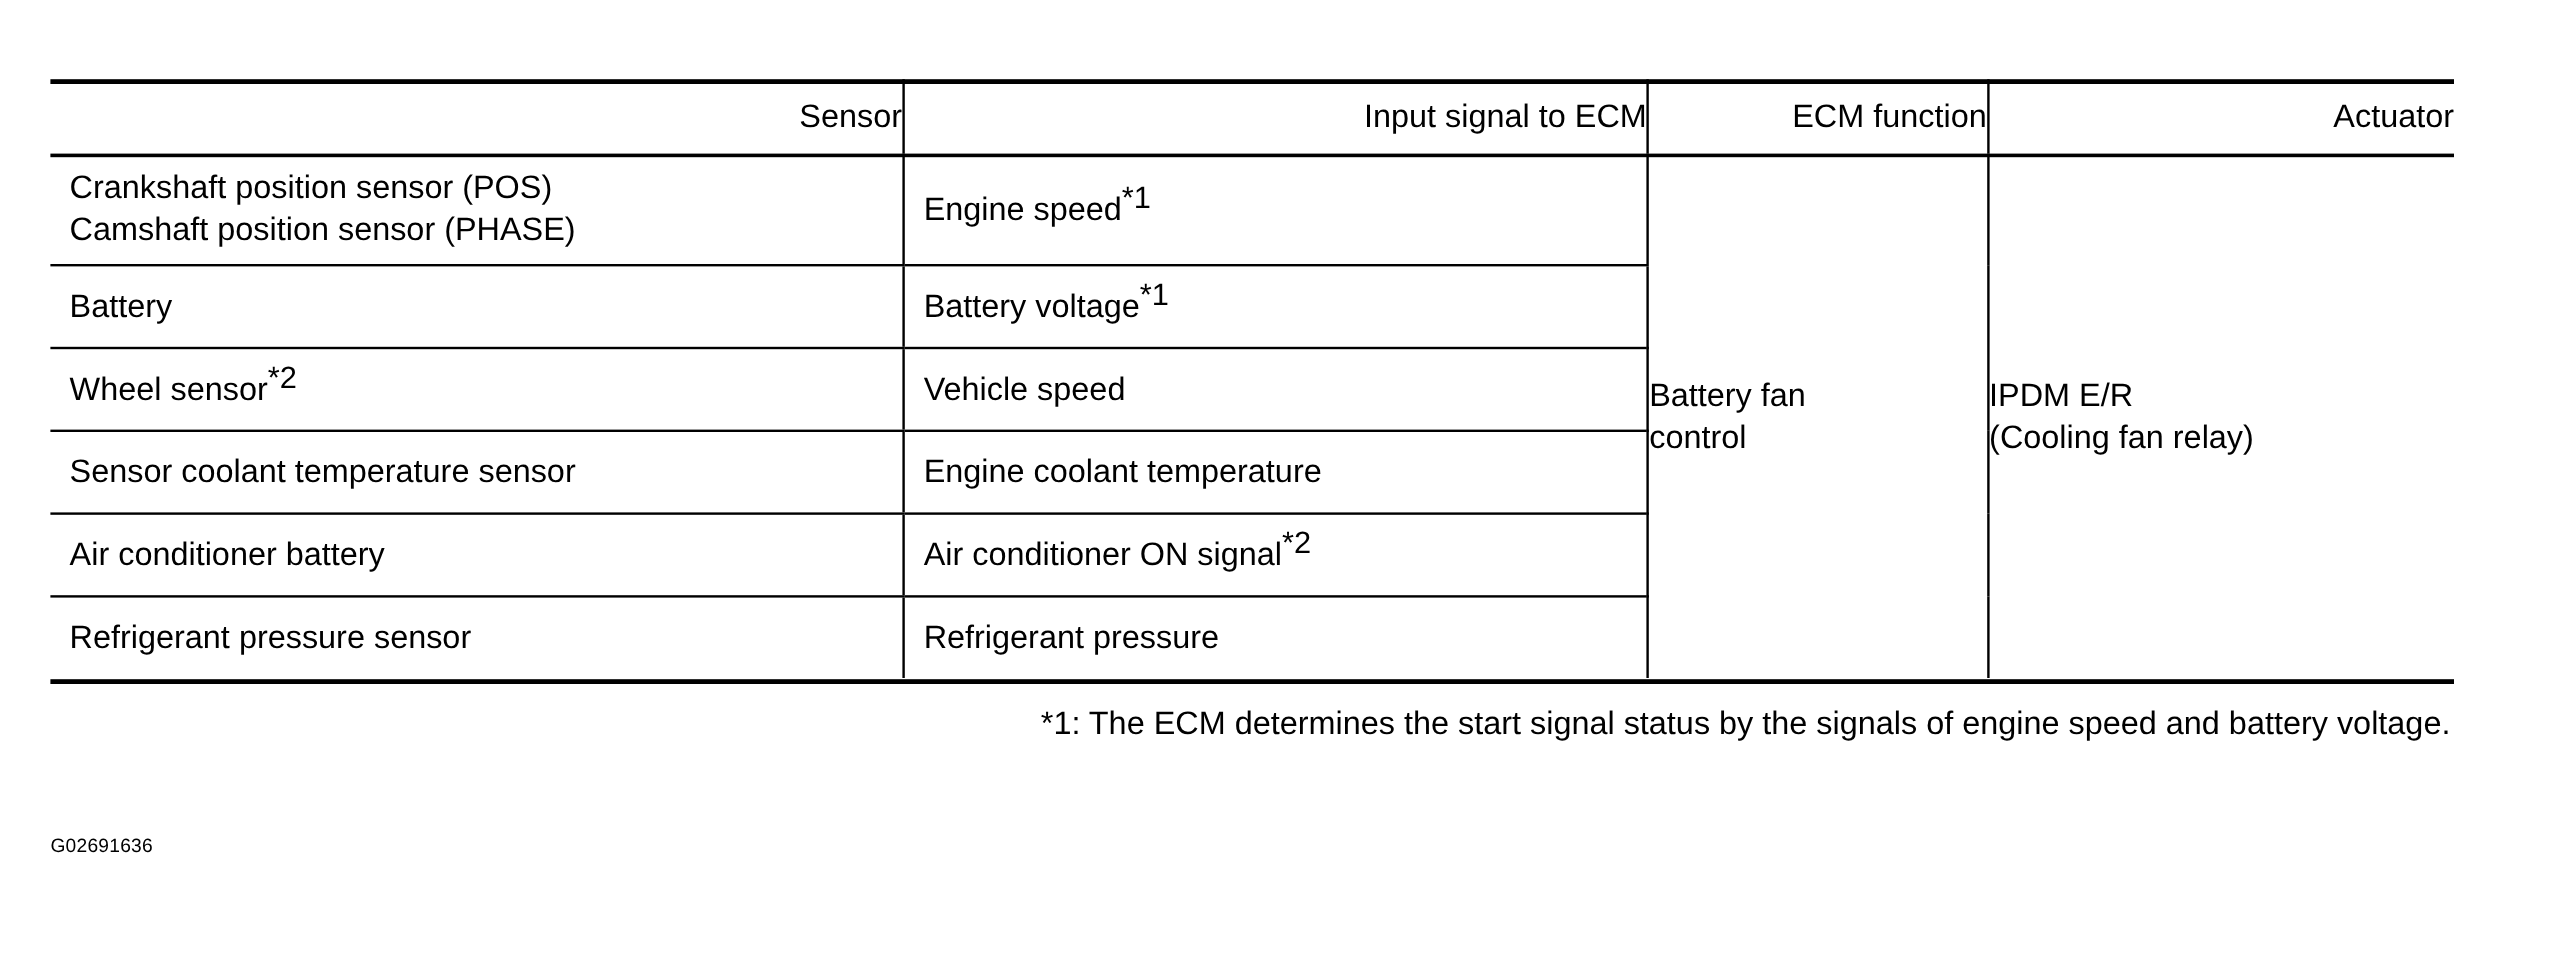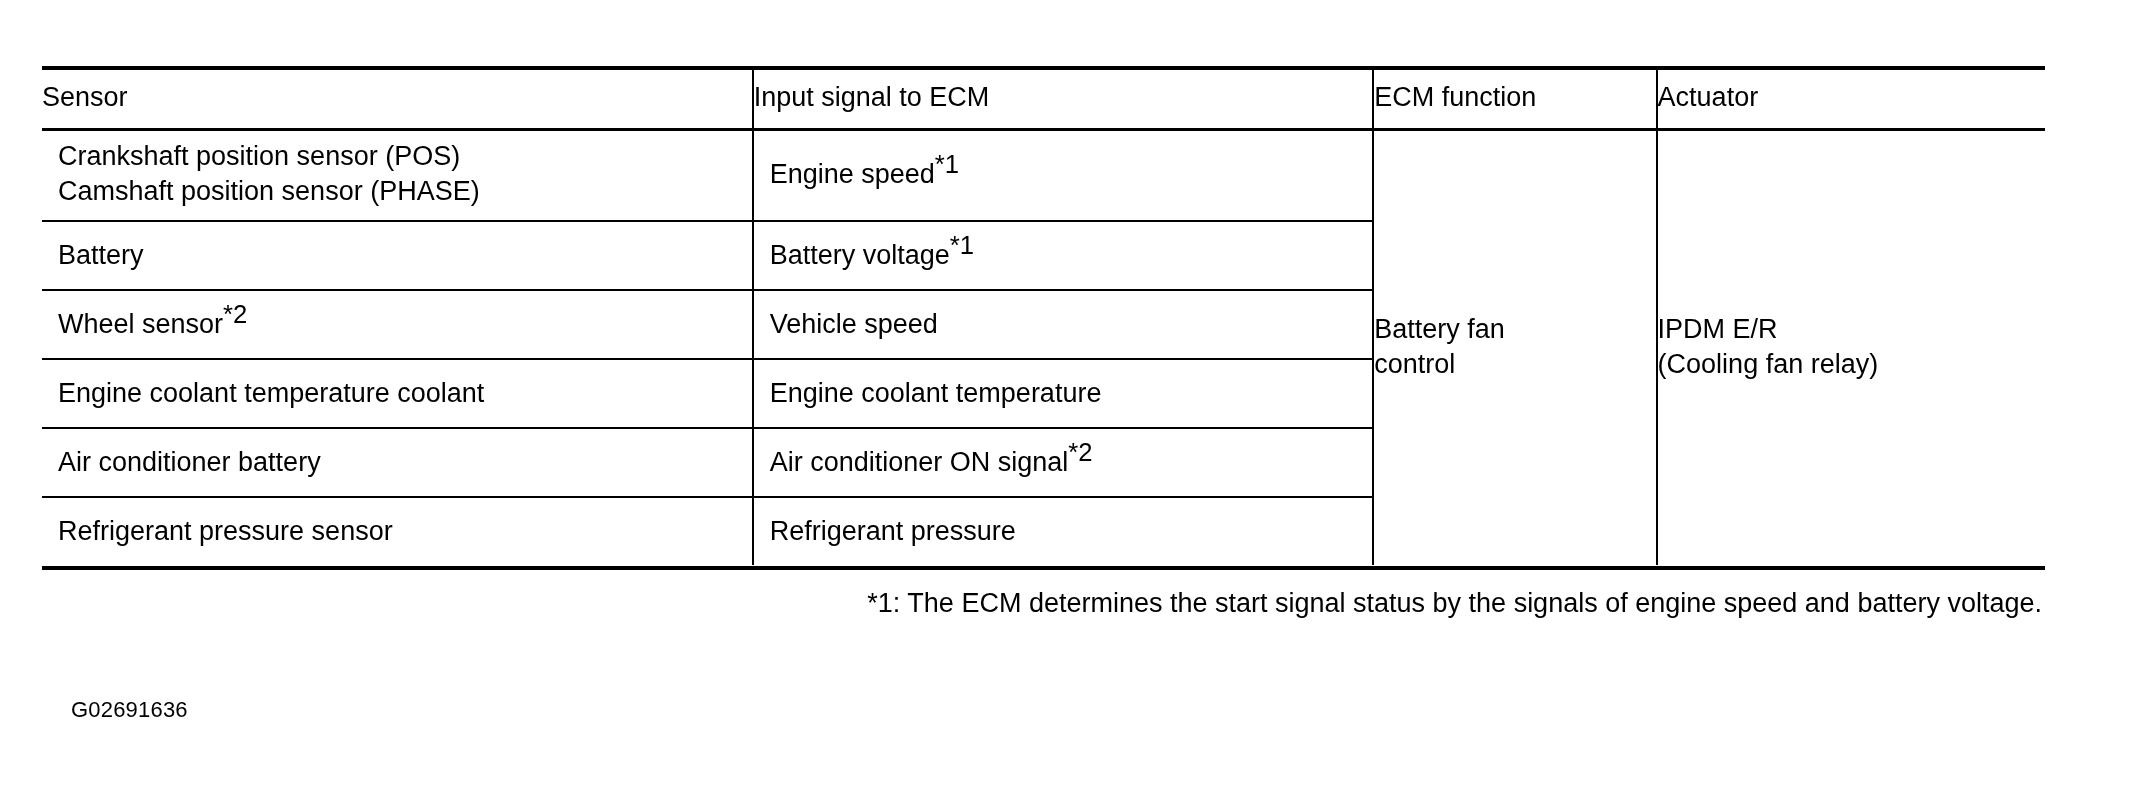--- a/index.html
+++ b/index.html
@@ -60,21 +60,21 @@
   .rule-bottom {
     position: absolute;
     left: 42px;
     top: 566px;
     width: 2003px;
     height: 4px;
     background: #000;
   }
   
   .hdr {
-    text-align: left;
+    text-align: right;
     height: 62px;
     font-size: 28px;
   }
   .vline {
     border-left: 2px solid #000000;
   }
   .hline {
     border-bottom: 2px solid #000;
   }
   .cell-pad-l {
@@ -109,23 +109,22 @@
     font-size: 27px;
     line-height: 1.0;
     margin: 0 0 26px 0;
     white-space: nowrap;
   }
   .note:first-child { margin-top: 10px; text-align: right; }
   .figcode {
     position: absolute;
     left: 42px;
     top: 697px;
-    font-size: 22px;
+    font-size: 16px;
     letter-spacing: 0.2px;
-    margin-left: 29px;
   }
   .merged-text {
     padding-left: 20px;
   }
   .line2 { display: block; }
 </style>
 </head>
 <body>
 
 <div class="page">
@@ -182,21 +181,21 @@
           <td class="hline cell-pad-l">
             <span>Wheel sensor</span><sup class="star">*2</sup>
           </td>
           <td class="hline vline cell-pad-l">
             <span>Vehicle speed</span>
           </td>
         </tr>
 
         <tr class="body-row">
           <td class="hline cell-pad-l">
-            <span>Engine coolant temperature coolant</span>
+            <span>Sensor coolant temperature sensor</span>
           </td>
           <td class="hline vline cell-pad-l">
             <span>Engine coolant temperature</span>
           </td>
         </tr>
 
         <tr class="body-row">
           <td class="hline cell-pad-l">
             <span>Air conditioner battery</span>
           </td>

